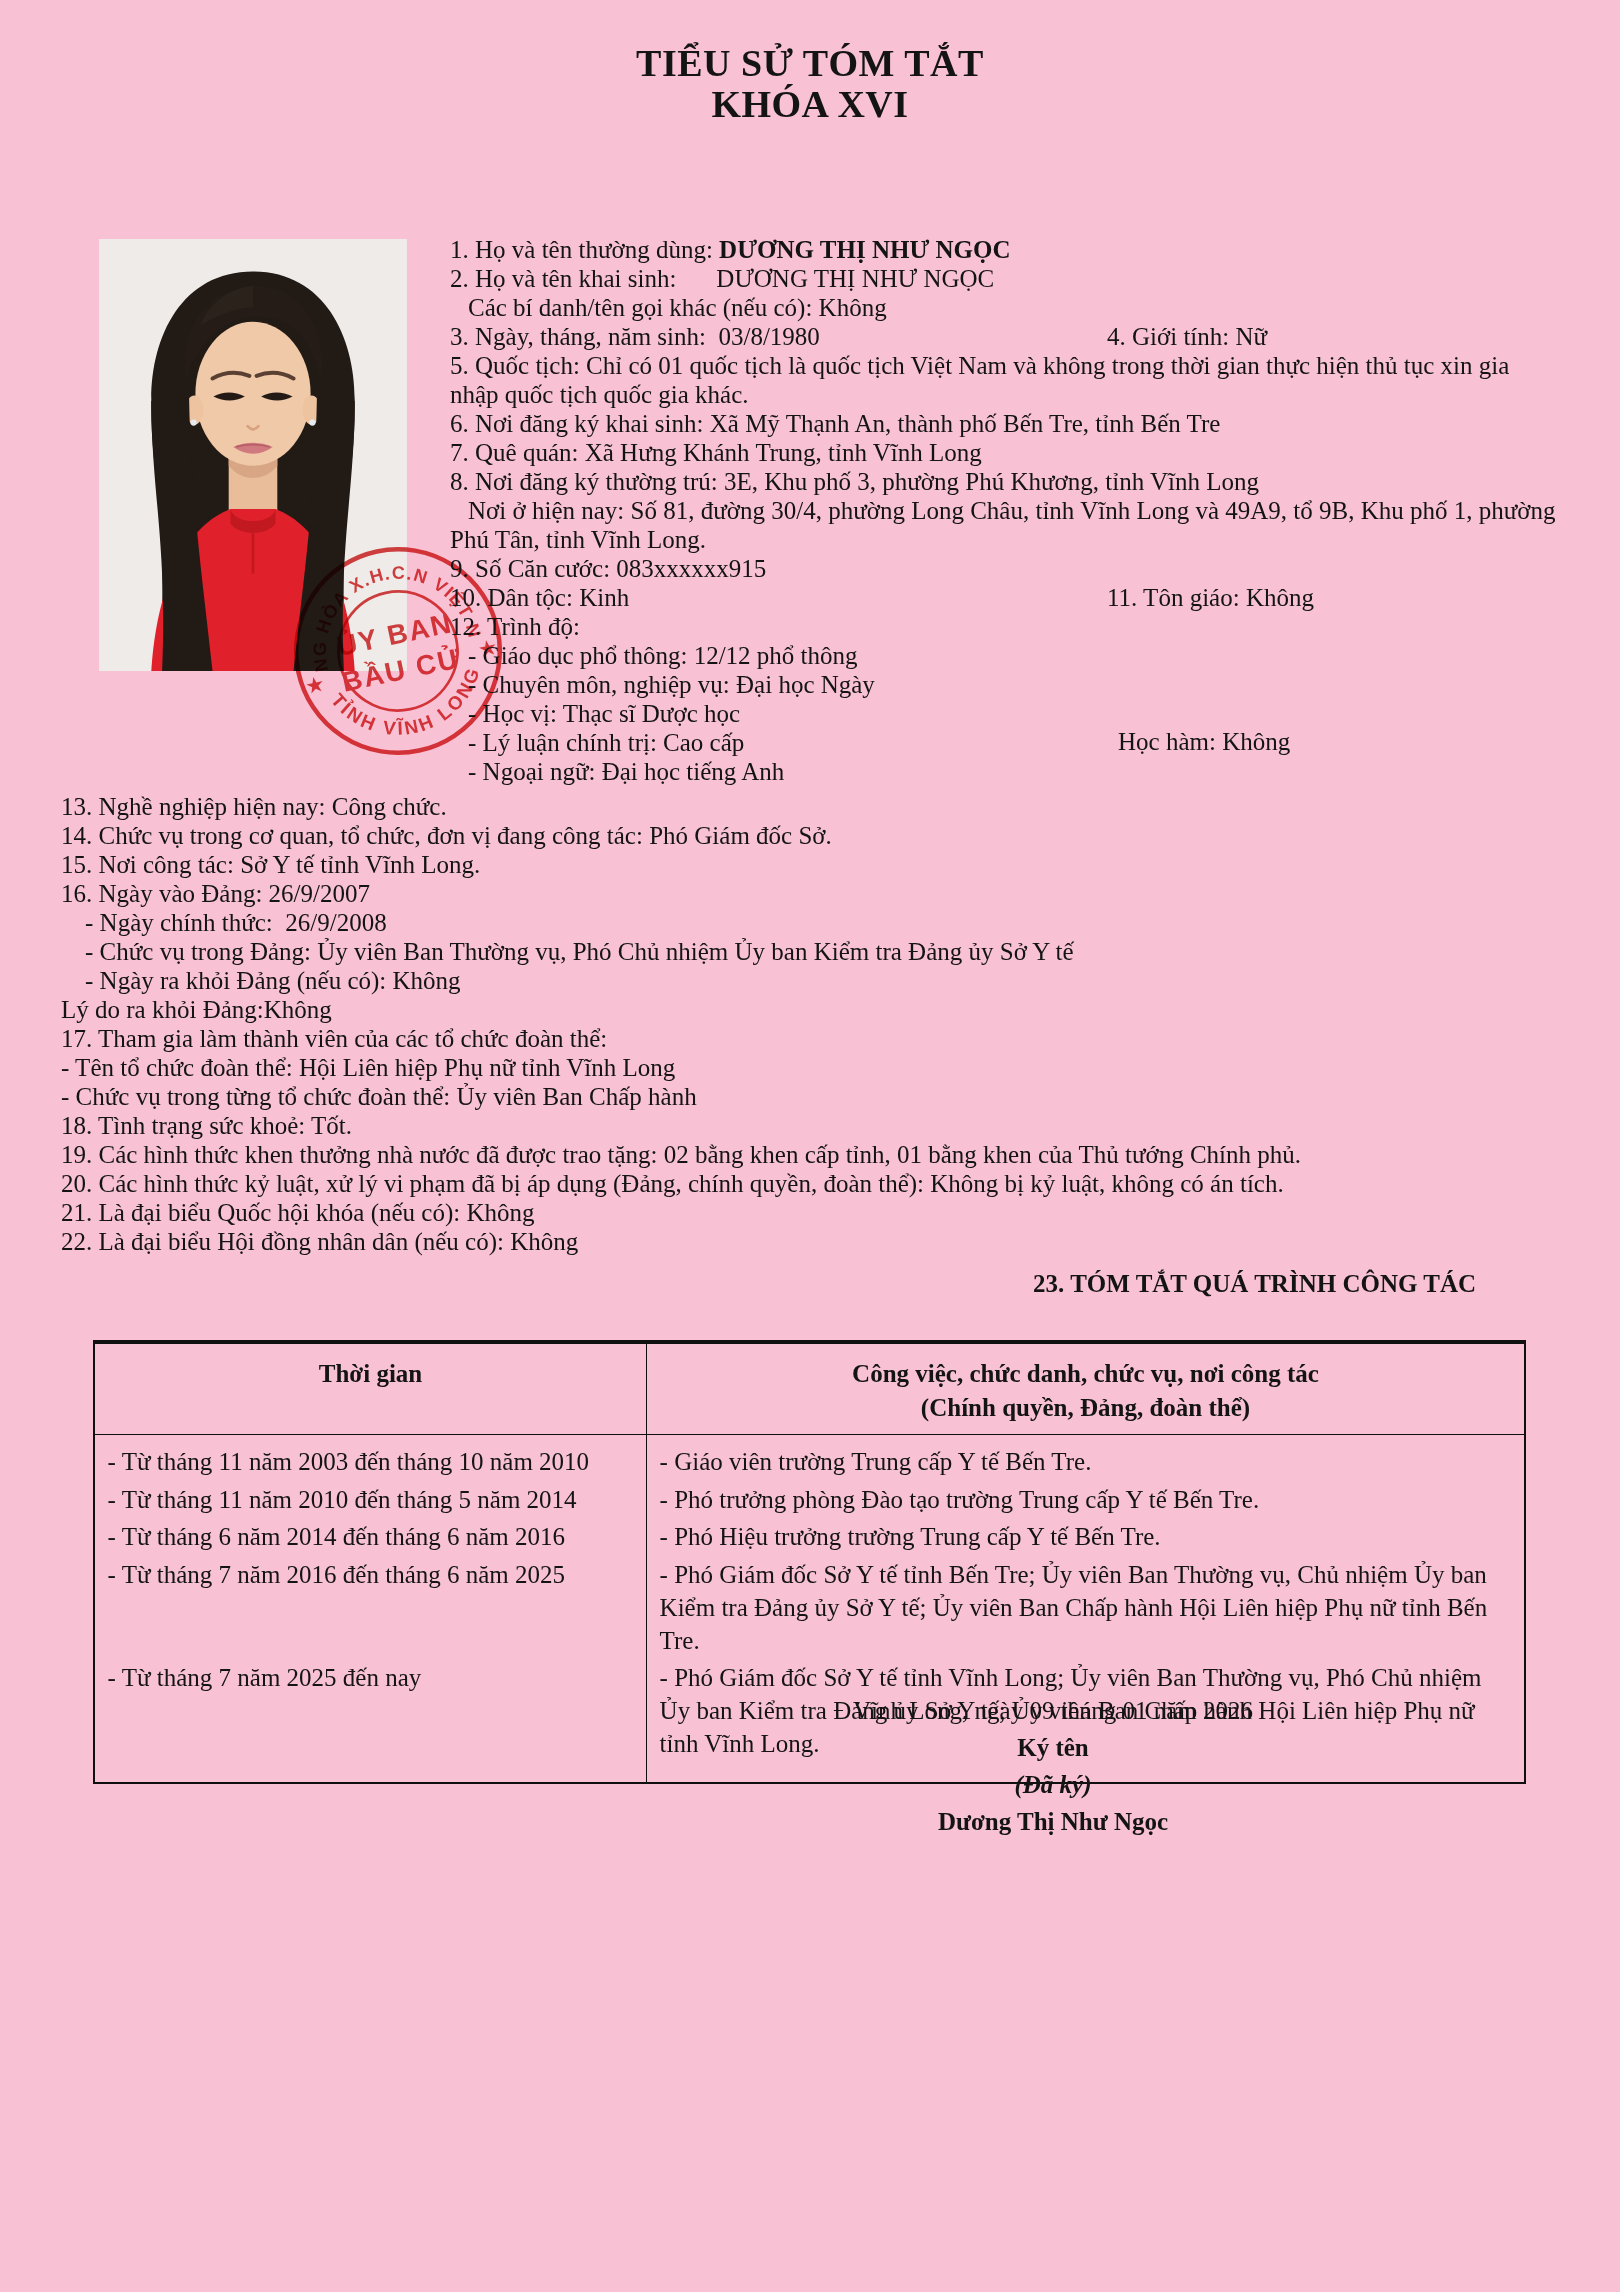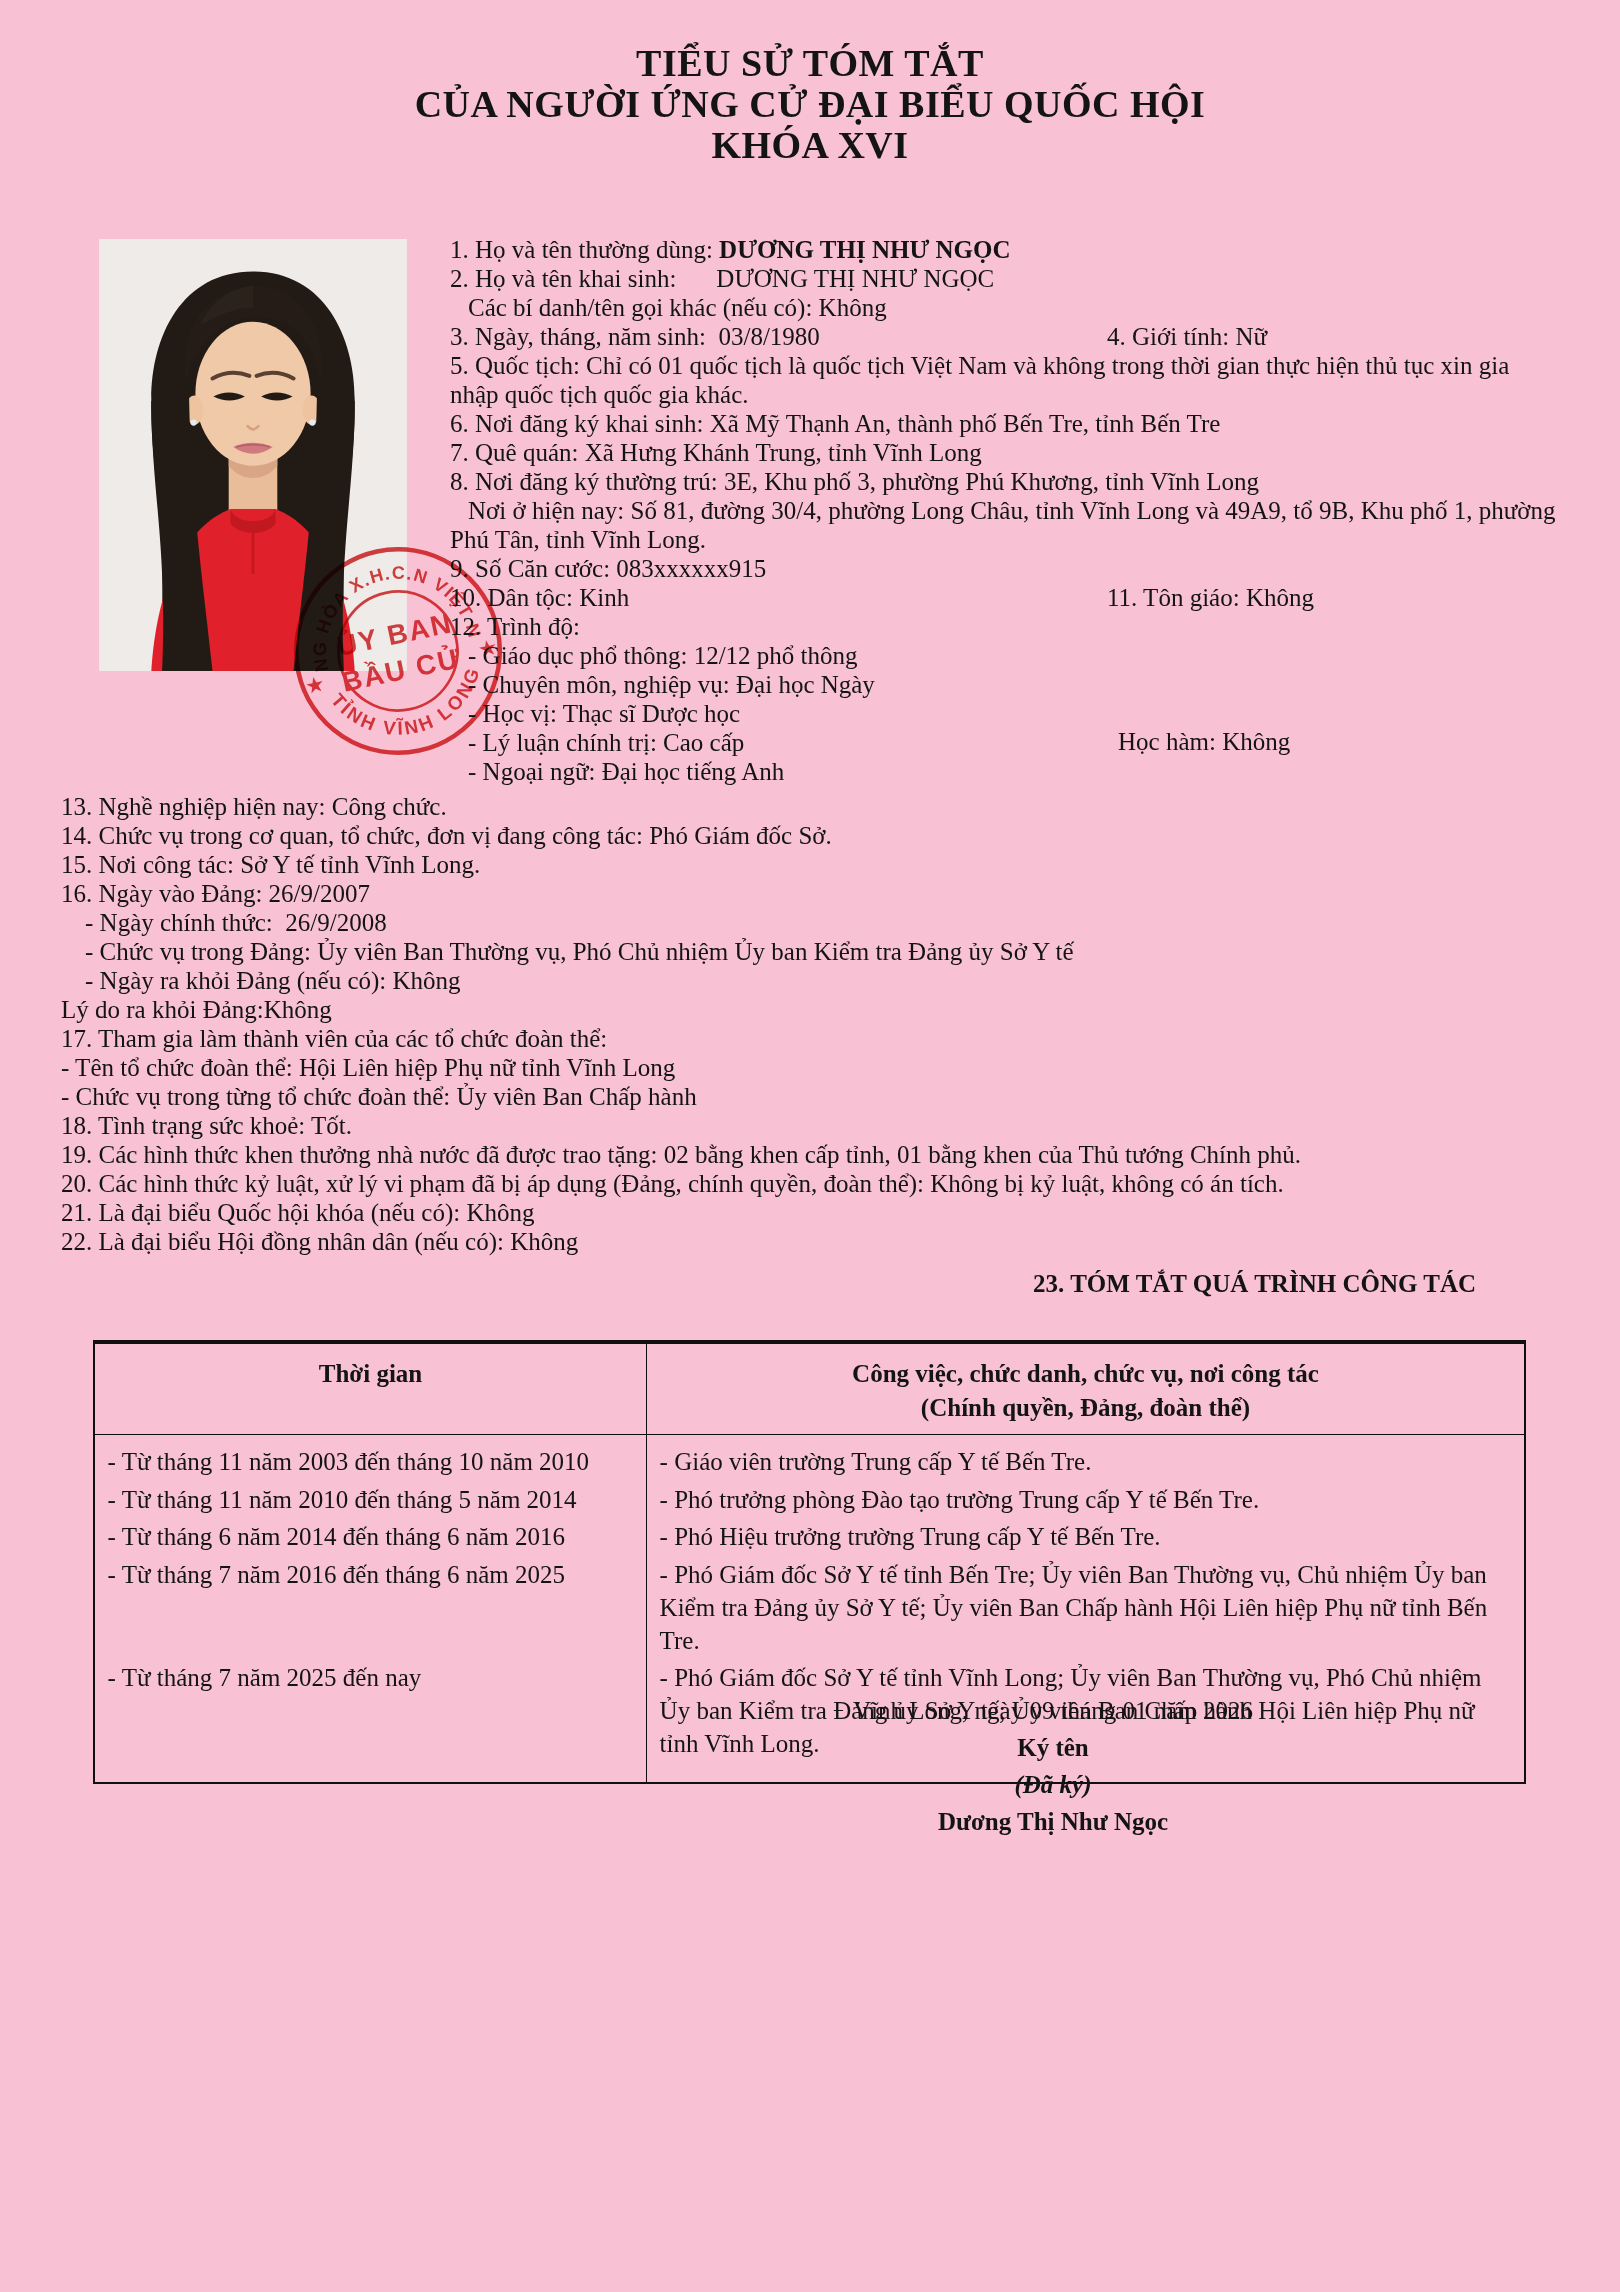--- a/index.html
+++ b/index.html
@@ -77,21 +77,20 @@
   .sig-note{font-weight:bold;font-style:italic;}
   .sig-name{font-weight:bold;}
 </style>
 </head>
 <body>
 
 <div class="page">
 
   <div class="doc-title">
     <div>TIỂU SỬ TÓM TẮT</div>
-    <div>CỦA NGƯỜI ỨNG CỬ ĐẠI BIỂU QUỐC HỘI</div>
     <div>KHÓA XVI</div>
   </div>
 
   <div class="photo">
     <svg viewBox="0 0 342 480">
       <rect width="342" height="480" fill="#f2eeec"></rect>
       <rect width="342" height="480" fill="#ece6e4" opacity=".35"></rect>
 
       <path d="M171,36 C92,36 58,108 58,178 C56,262 80,318 66,480 L276,480 C262,318 286,262 284,178 C284,108 250,36 171,36 Z" fill="#221a15"></path>
 

